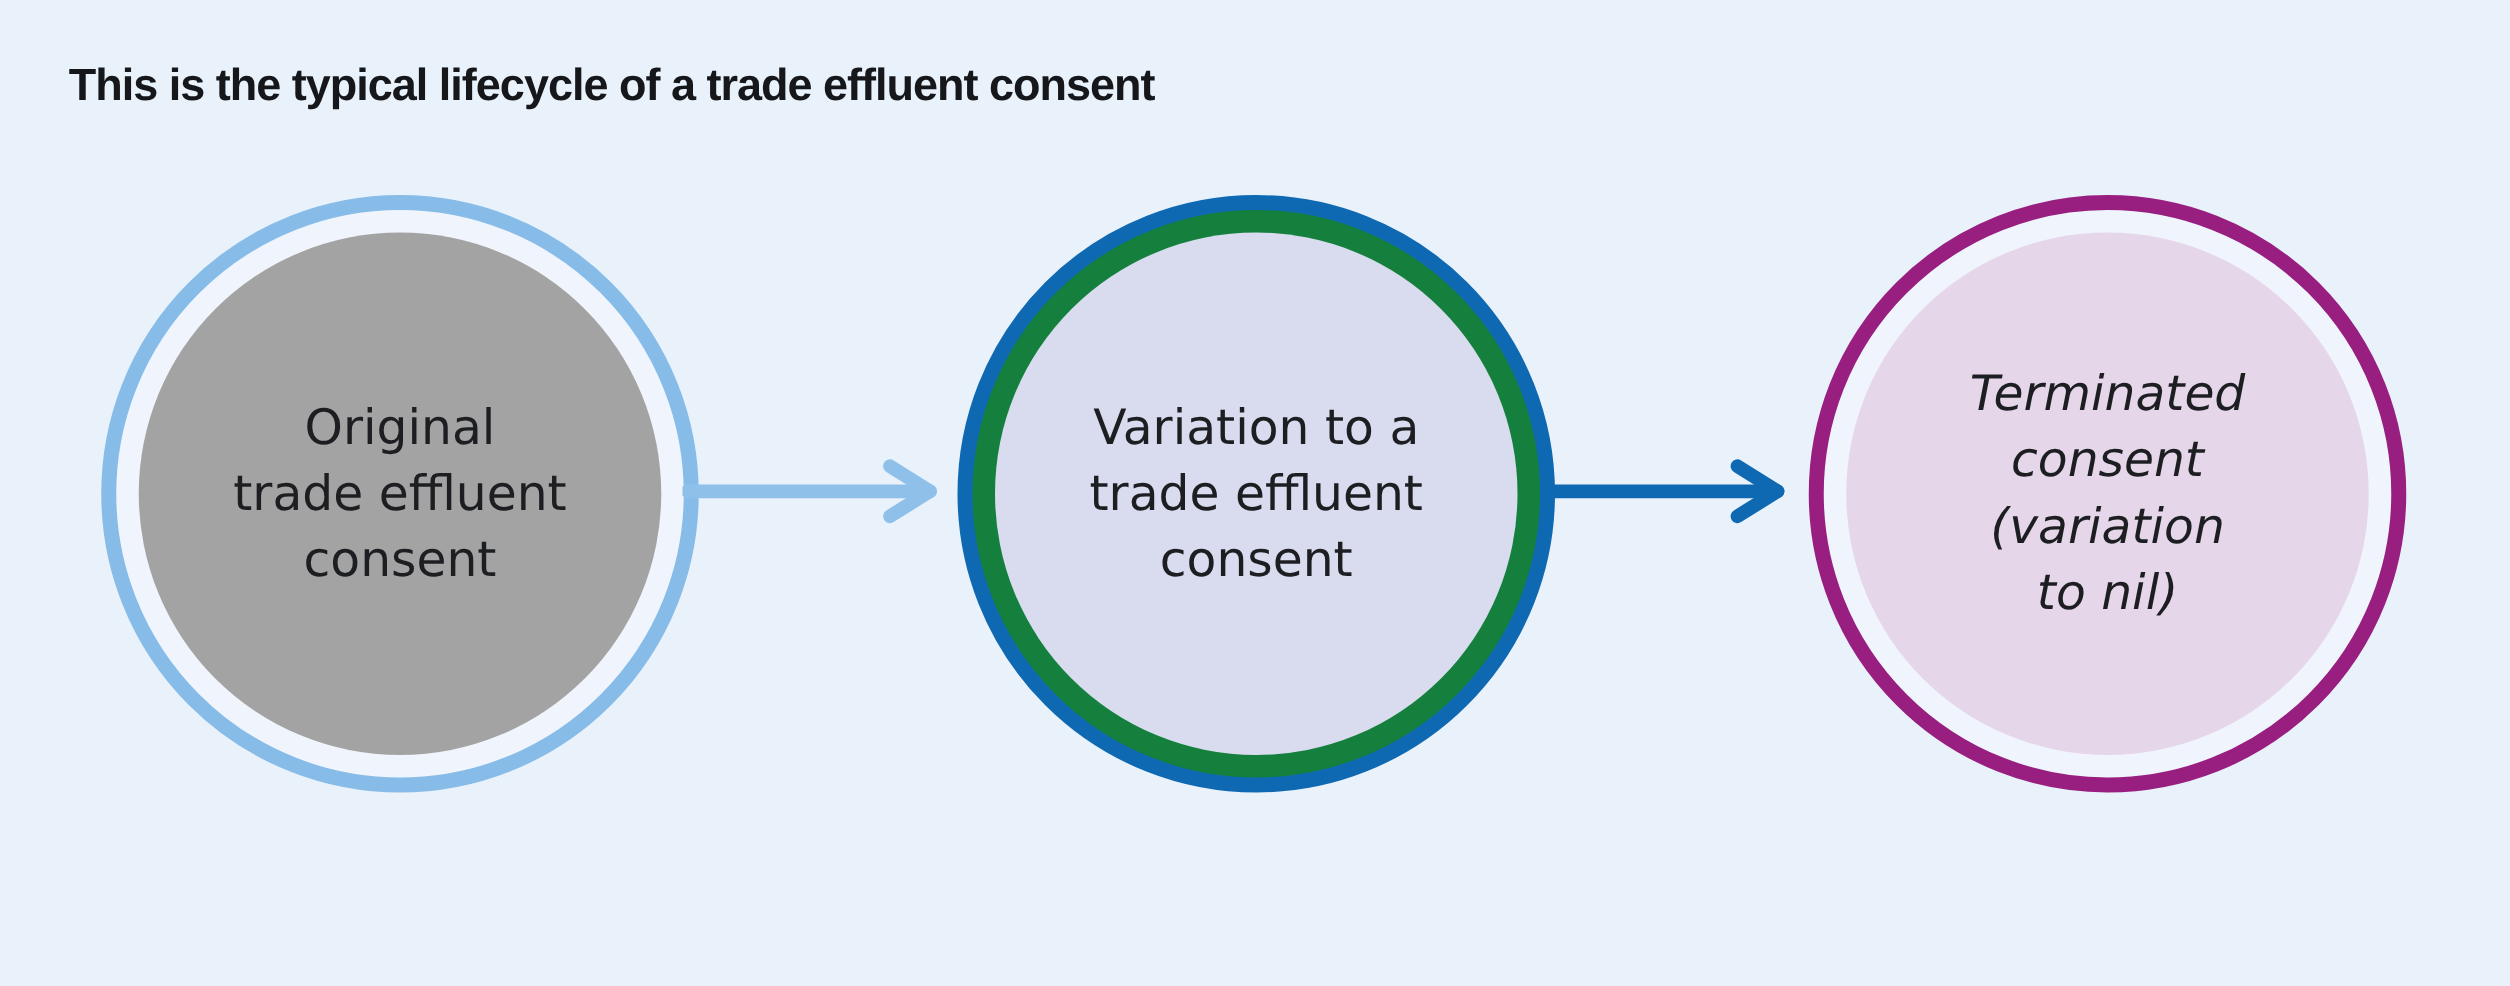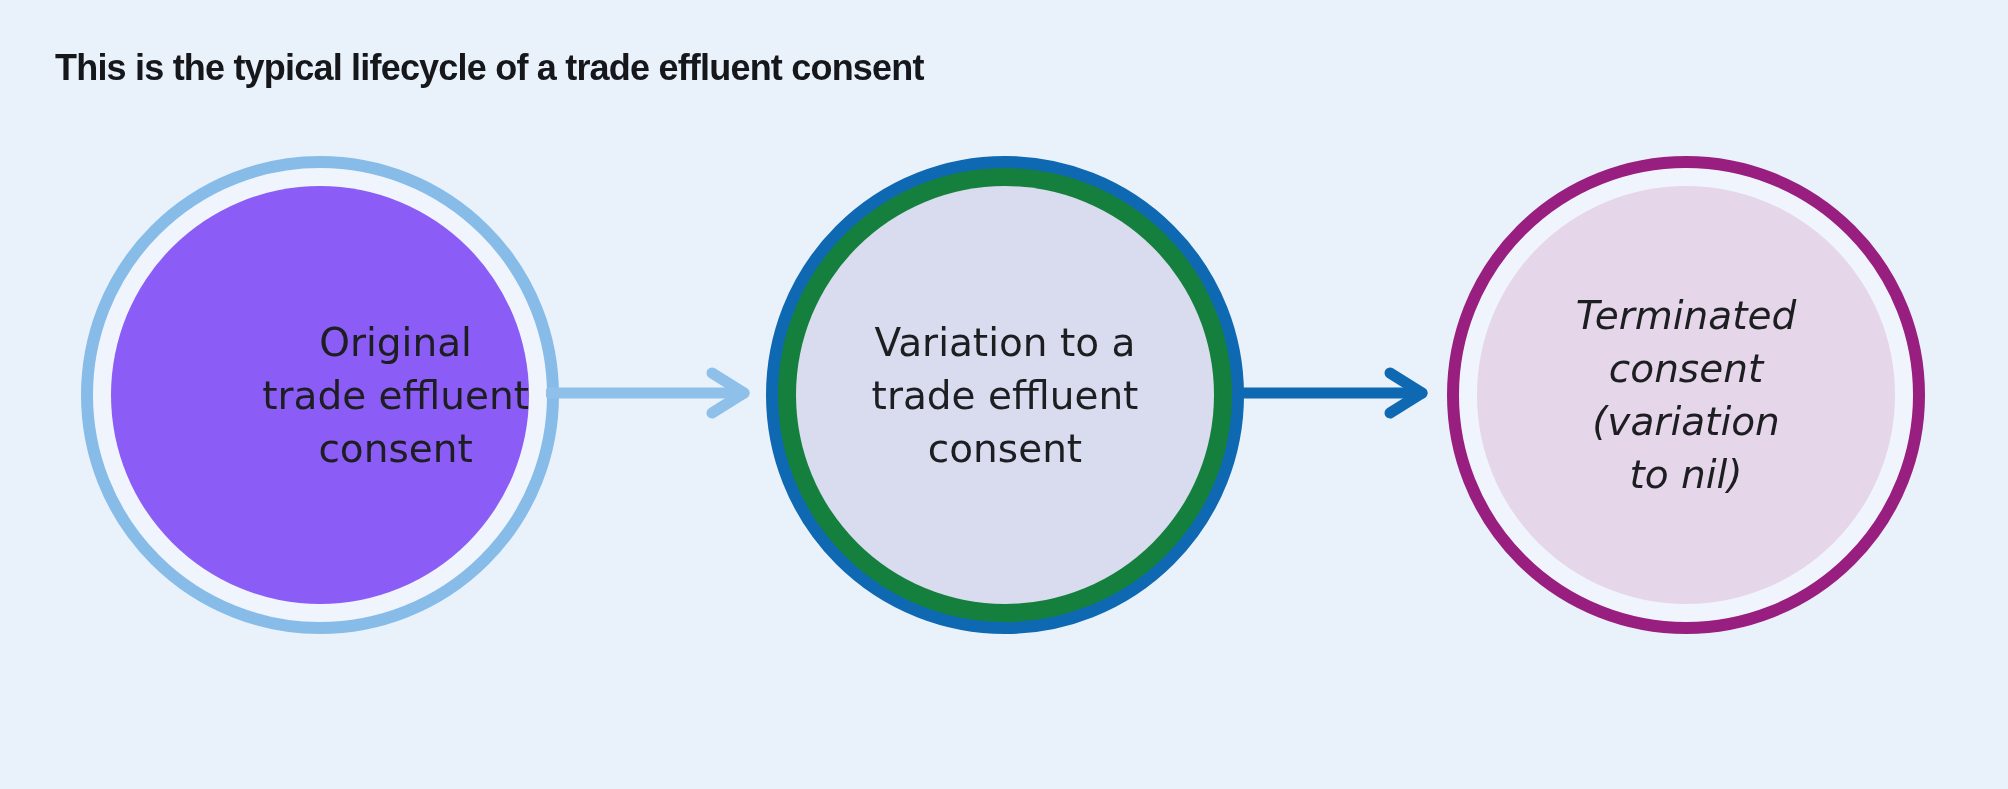--- a/index.html
+++ b/index.html
@@ -58,21 +58,21 @@
   }
 </style>
 </head>
 <body style="background-color: rgb(233, 241, 251);">
 
 <div class="canvas">
 
   <h1 class="title" style="color: rgb(21, 23, 27);">This is the typical lifecycle of a trade effluent consent</h1>
 
   <div class="node node-1" style="border-color: rgb(135, 188, 232); background-color: rgb(240, 245, 253);">
-    <div class="fill" style="background-color: #8b5cf6; justify-content: flex-end;">
+    <div class="fill" style="background-color: #a3a3a3;">
       <span class="label" style="color: rgb(29, 30, 33);">Original
 trade effluent
 consent</span>
     </div>
   </div>
 
   <div class="node node-2" style="border-color: rgb(14, 105, 178); background-color: #15803d;">
     <div class="fill" style="background-color: rgb(216, 220, 238);">
       <span class="label" style="color: rgb(29, 30, 33);">Variation to a
 trade effluent

